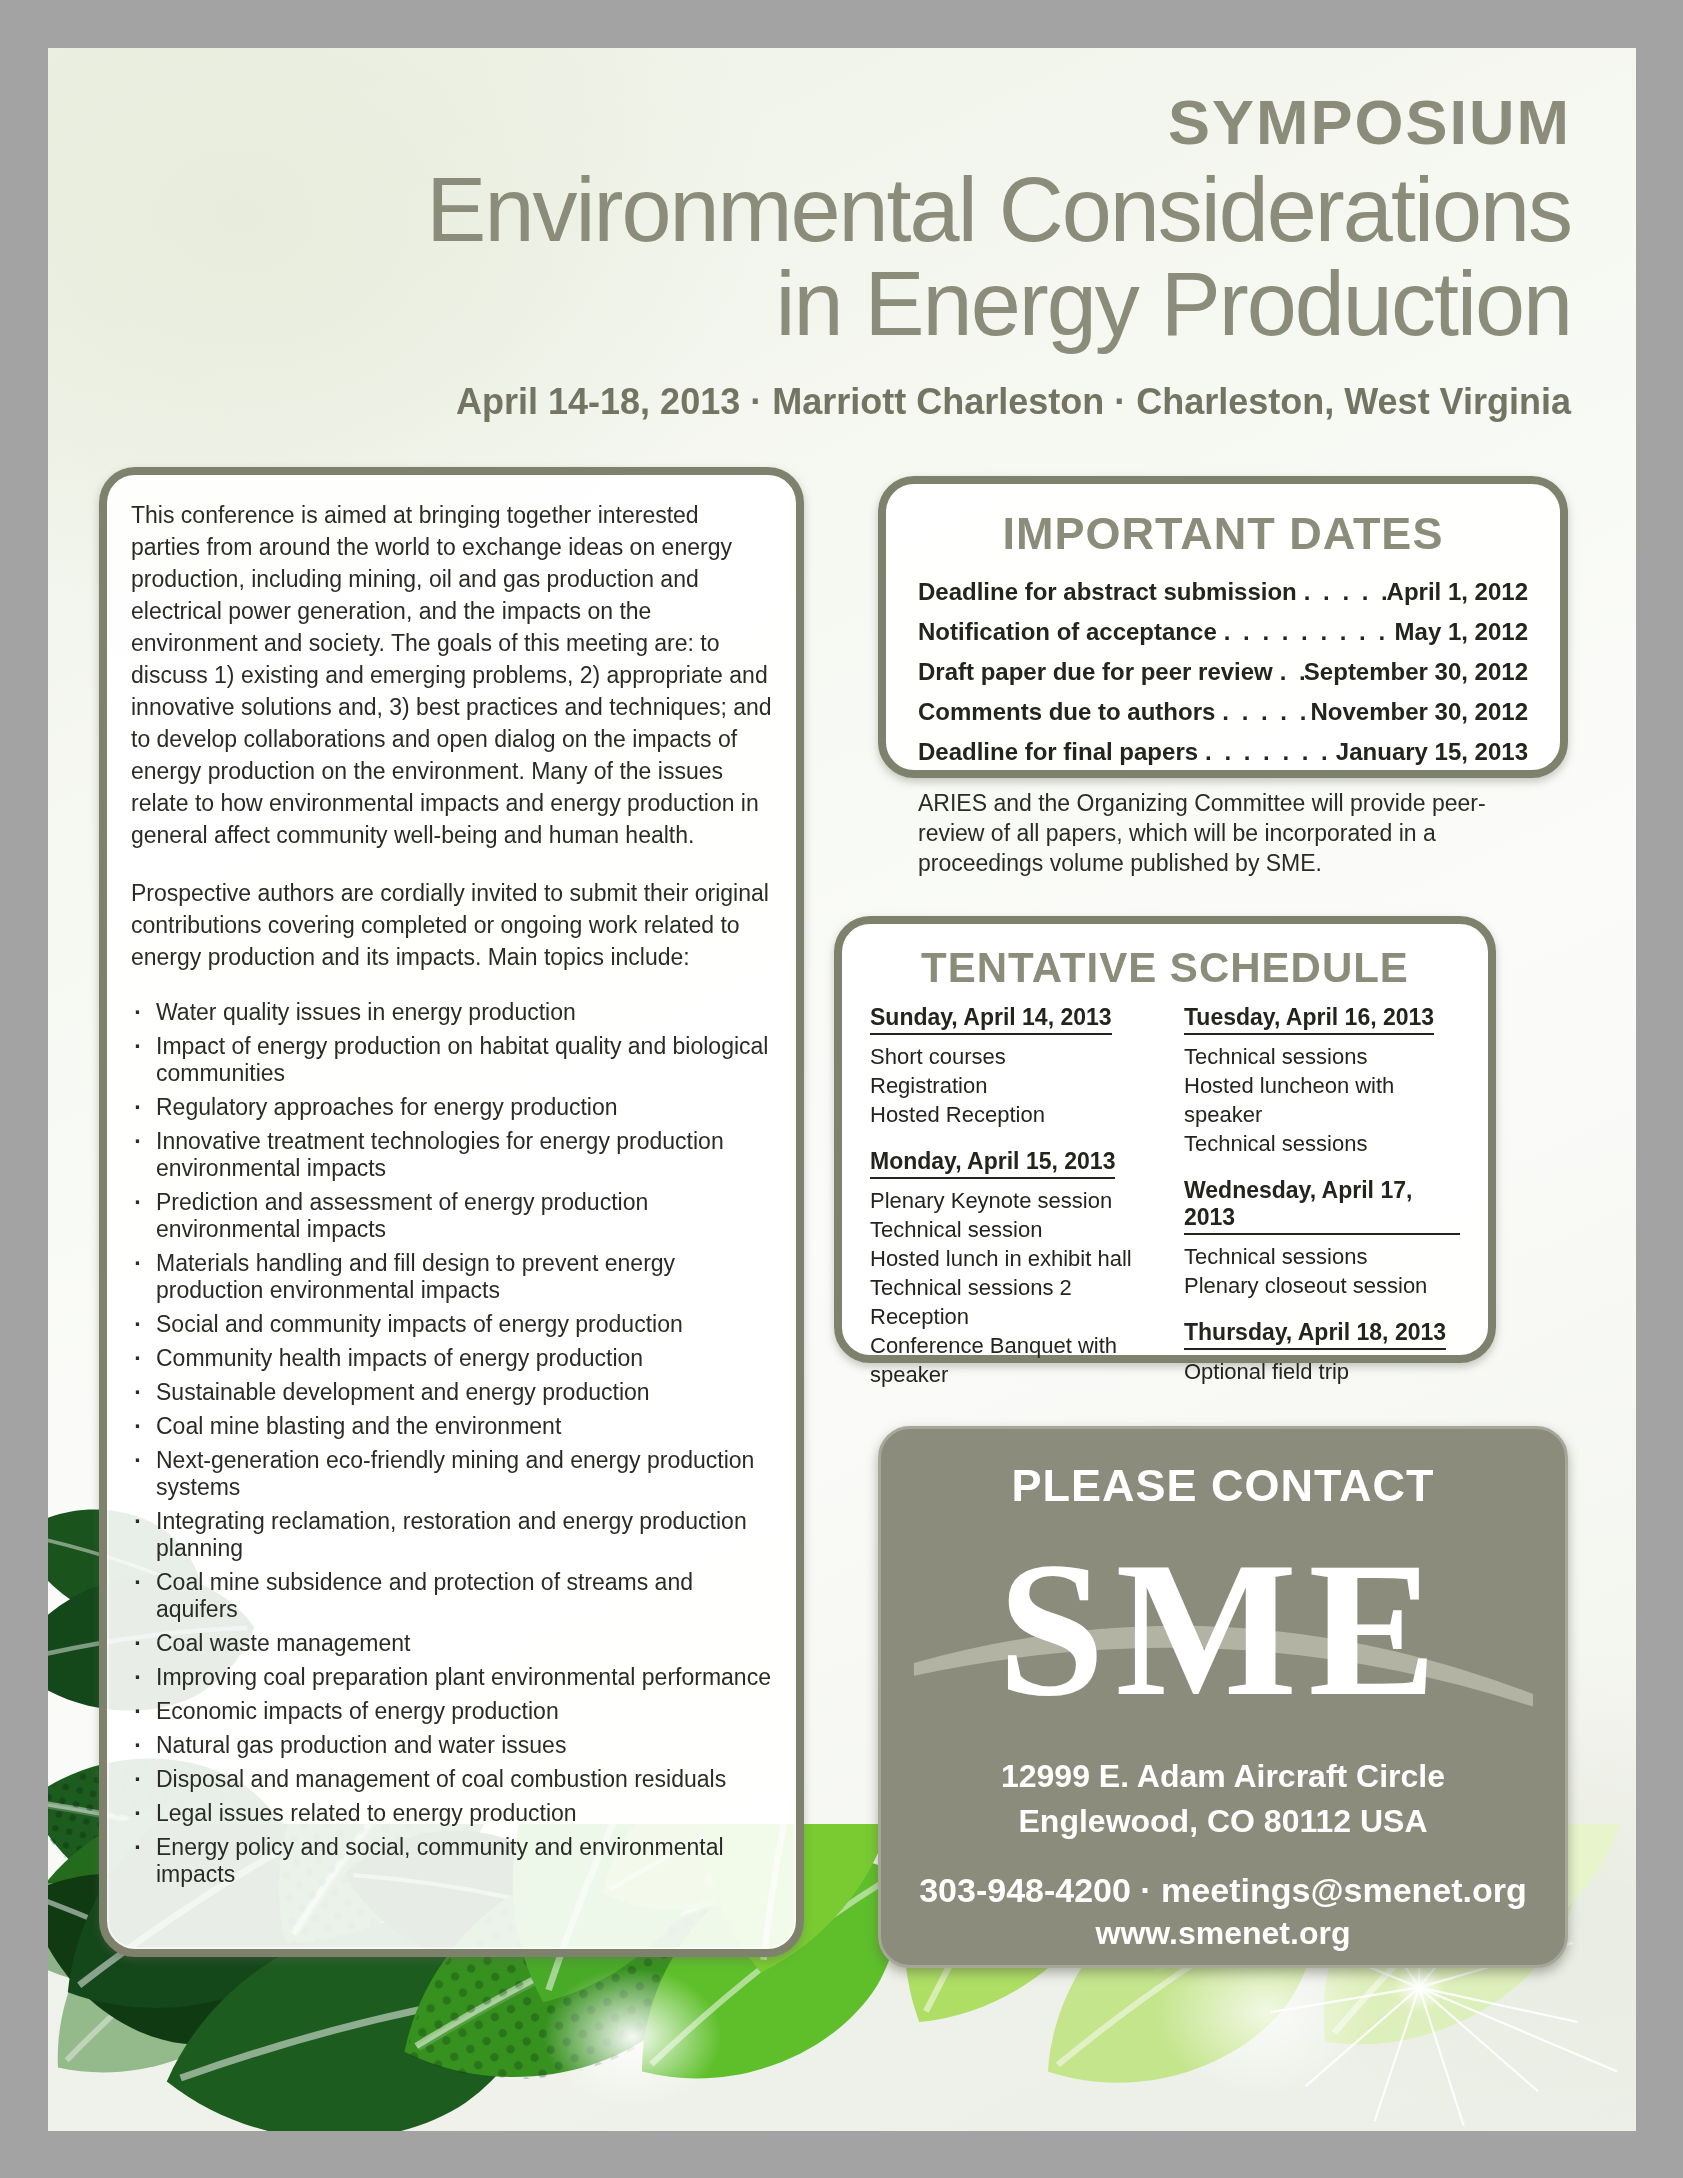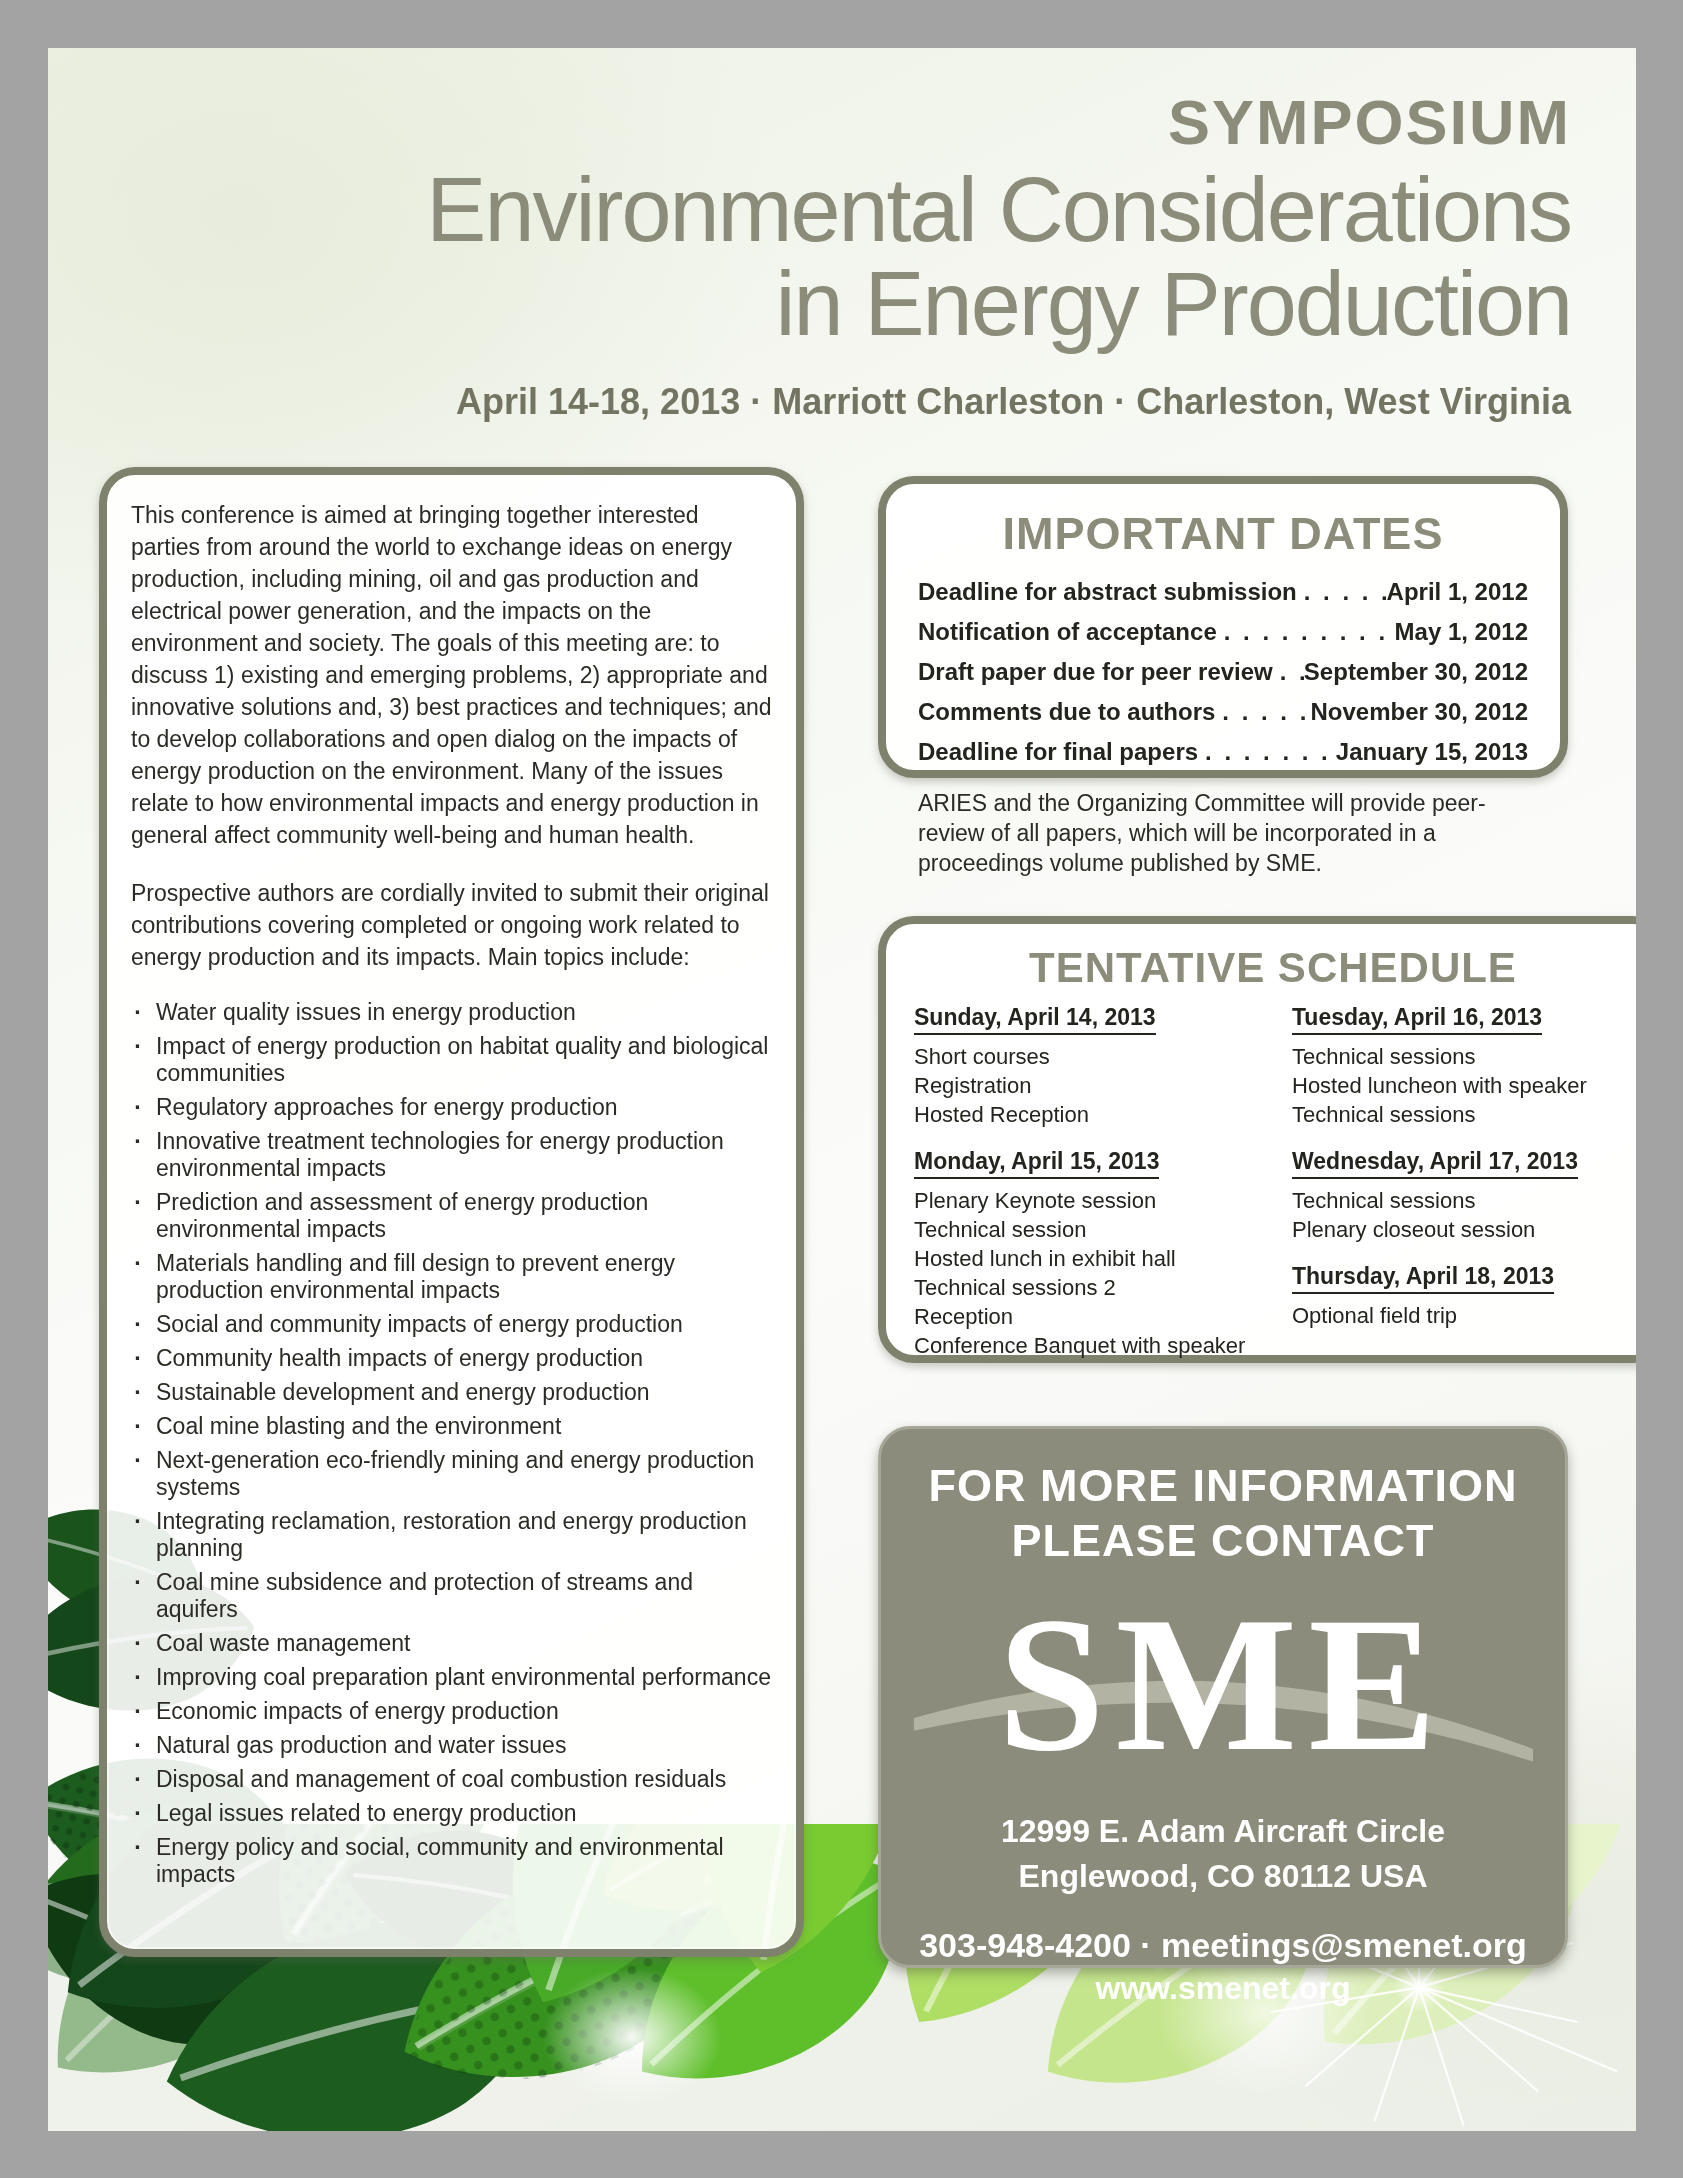--- a/index.html
+++ b/index.html
@@ -30,21 +30,21 @@
   .topics{list-style:none;margin:4px 0 0 0;padding:0;}
   .topics li{display:flex;gap:11px;margin:7px 0;font-size:23px;line-height:27px;}
   .topics .blt{flex:0 0 auto;width:14px;text-align:center;font-weight:bold;line-height:27px;}
 
   .dates-box{left:830px;top:428px;width:690px;height:302px;padding:18px 32px;}
   .panel-h{font-size:45px;font-weight:bold;letter-spacing:1px;color:#8b8d7a;text-align:center;margin:6px 0 18px 0;}
   .drow{display:flex;align-items:baseline;font-size:24px;font-weight:bold;margin:12px 0;color:#24241f;}
   .drow .dots{flex:1;overflow:hidden;white-space:nowrap;text-align:center;padding:0 7px;letter-spacing:3px;}
   .dnote{font-size:23px;font-weight:normal;line-height:30px;margin-top:22px;}
 
-  .schedule-box{left:830px;top:868px;width:790px;height:447px;padding:14px 28px;}
+  .schedule-box{left:786px;top:868px;width:662px;height:447px;padding:14px 28px;}
   .schedule-box .panel-h{font-size:42px;margin:6px 0 12px 0;}
   .cols{display:flex;gap:38px;}
   .cols .col{flex:1;min-width:0;}
   .day{margin-bottom:19px;}
   .dayhead{display:inline-block;font-size:23px;font-weight:bold;color:#24241f;
            border-bottom:2.5px solid #24241f;padding-bottom:2px;margin-bottom:7px;}
   .sitem{font-size:22px;line-height:29px;color:#24241f;}
 
   .contact-box{left:830px;top:1378px;width:690px;height:542px;z-index:3;
        background:#8b8c7b;border:3px solid #a6a799;border-radius:32px;
@@ -274,21 +274,20 @@
         <div class="col">
             <div class="day"><div class="dayhead">Tuesday, April 16, 2013</div><div class="sitem">Technical sessions</div><div class="sitem">Hosted luncheon with speaker</div><div class="sitem">Technical sessions</div></div>
             <div class="day"><div class="dayhead">Wednesday, April 17, 2013</div><div class="sitem">Technical sessions</div><div class="sitem">Plenary closeout session</div></div>
             <div class="day"><div class="dayhead">Thursday, April 18, 2013</div><div class="sitem">Optional field trip</div></div>
           </div>
       </div>
     </section>
 
     <section class="contact-box">
       <div class="c-head">
-        <div>FOR MORE INFORMATION</div>
         <div>PLEASE CONTACT</div>
       </div>
       <svg class="sme-logo" viewBox="0 0 697 260" aria-hidden="true">
         <path d="M8,162 C230,100 455,106 690,196 L690,210 C455,134 230,128 8,176 Z" fill="#bcbdac" opacity="0.8"></path>
         <text x="348" y="196" text-anchor="middle" font-family="Liberation Serif, serif" font-size="212" font-weight="bold" letter-spacing="12" fill="#ffffff">SME</text>
       </svg>
       <div class="addr">
         <div>12999 E. Adam Aircraft Circle</div>
         <div>Englewood, CO 80112 USA</div>
       </div>

